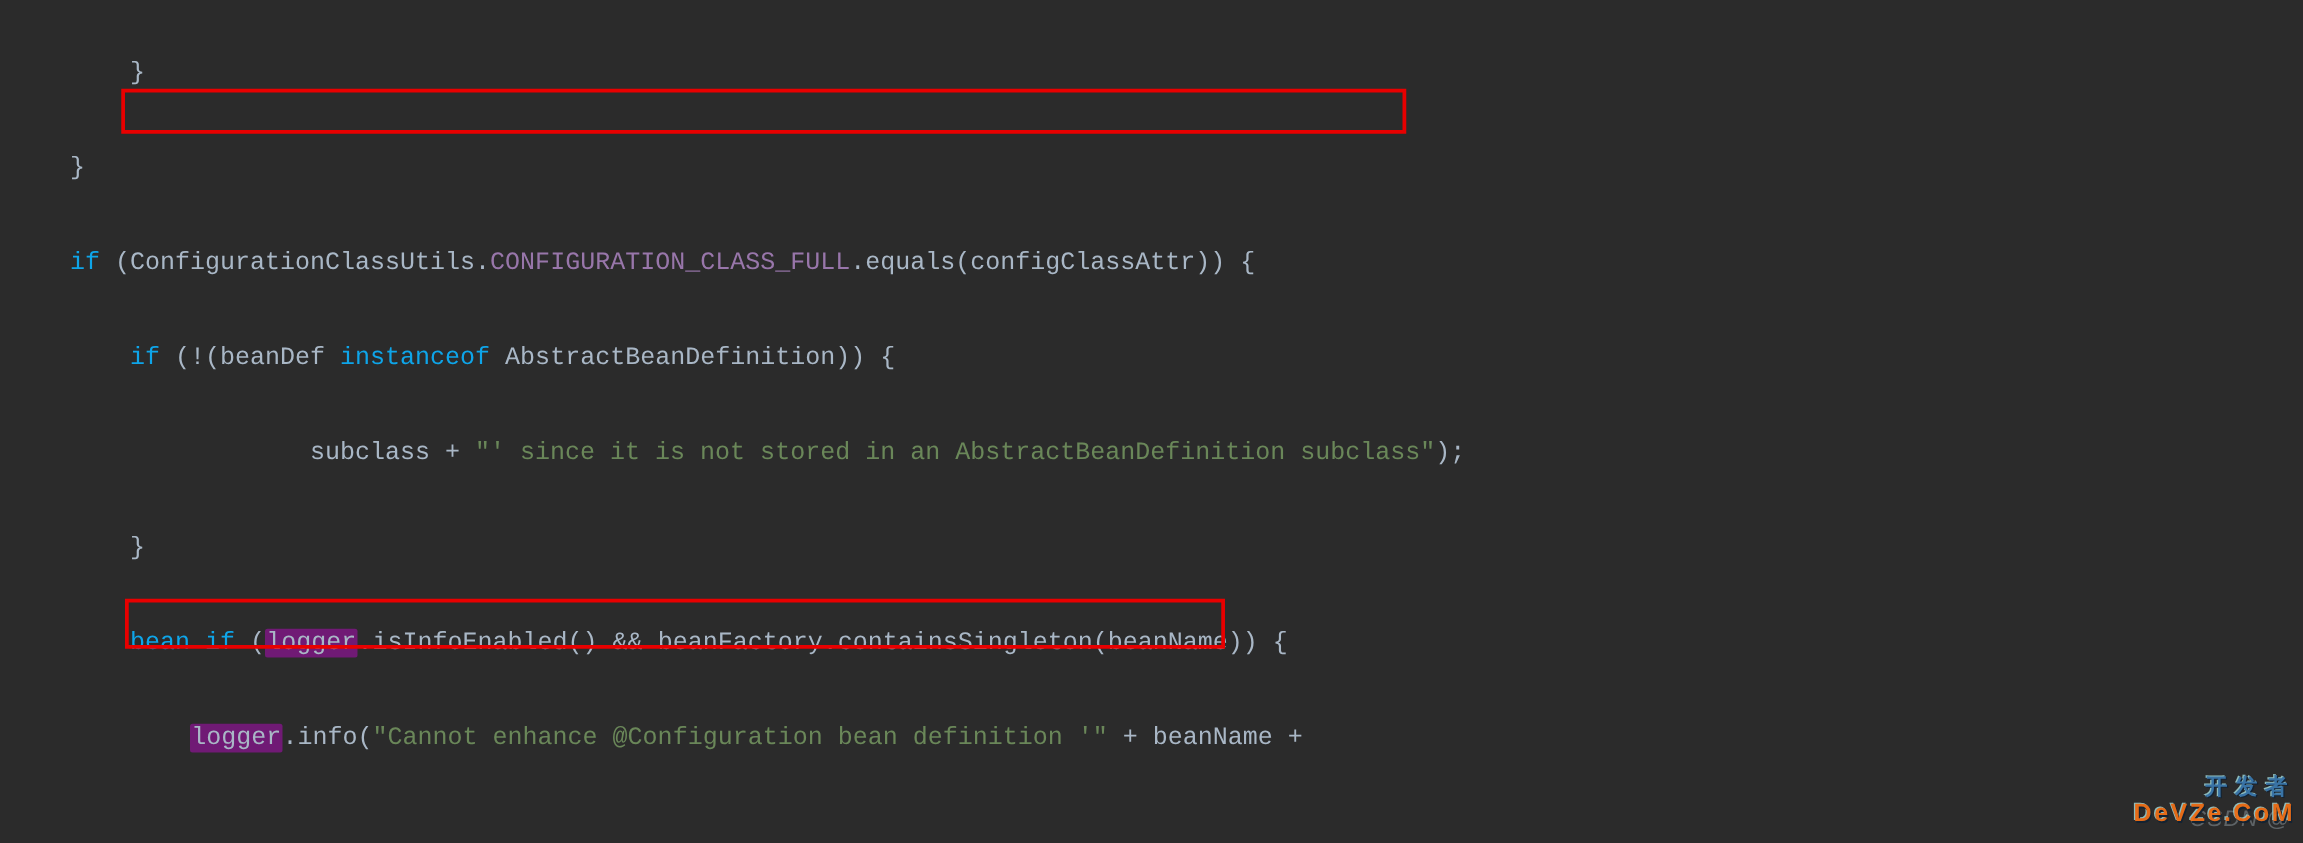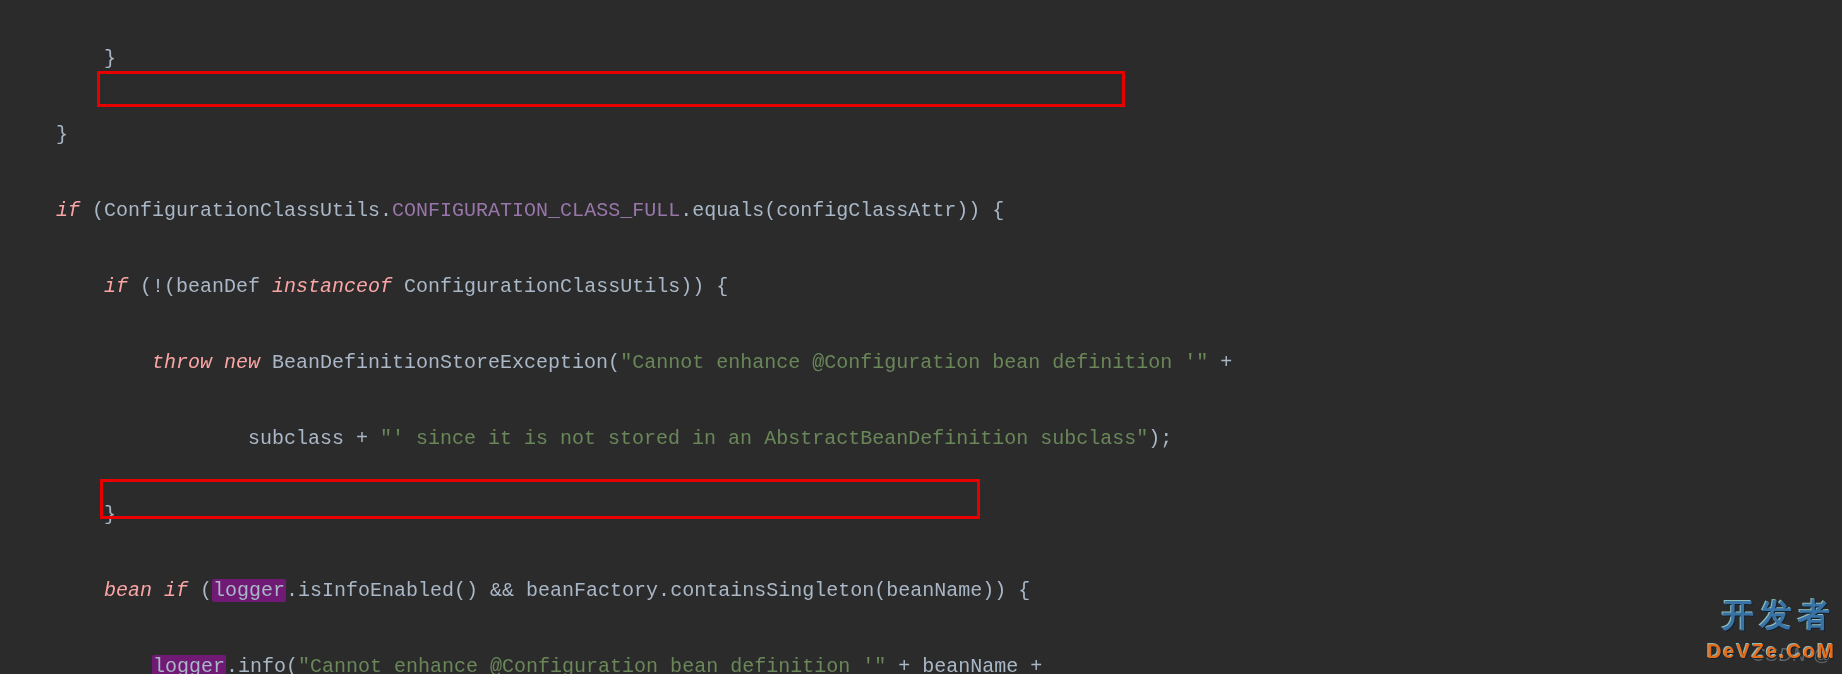--- a/index.html
+++ b/index.html
@@ -21,21 +21,21 @@
   }
   .code-container {
     position: relative;
     white-space: pre;
     padding-left: 8px;
   }
   .line {
     display: block;
     position: relative;
   }
-  .kw { color: #fca5a5; font-style: italic; }
+  .kw { color: #0ea5e9; }
   .str { color: #6A8759; }
   .const { color: #9876AA; }
   .plain { color: #A9B7C6; }
   .highlight-bg {
     background: #701a75;
     border-radius: 2px;
     padding: 0 1px;
   }
   .red-box {
     position: absolute;
@@ -50,21 +50,21 @@
     font-size: 18px;
     font-family: sans-serif;
     letter-spacing: 1px;
     font-style: italic;
   }
   .watermark2 {
     position: absolute;
     bottom: 28px;
     right: 6px;
     color: #3B7BB3;
-    font-size: 32px;
+    font-size: 18px;
     font-family: "Microsoft YaHei", sans-serif;
     font-weight: bold;
     letter-spacing: 6px;
     text-shadow: 1px 1px 0 #123, -1px -1px 0 #9cc;
     opacity: 0.9;
   }
   .watermark3 {
     position: absolute;
     bottom: 4px;
     right: 6px;
@@ -77,22 +77,21 @@
     opacity: 0.9;
   }
 </style>
 </head>
 <body>
 
 <div class="code-container">
 <span class="line"><span class="plain">        }</span></span>
 <span class="line"><span class="plain">    }</span></span>
 <span class="line"><span class="plain">    </span><span class="kw">if</span><span class="plain"> (ConfigurationClassUtils.</span><span class="const">CONFIGURATION_CLASS_FULL</span><span class="plain">.equals(configClassAttr)) {</span></span>
-<span class="line"><span class="plain">        </span><span class="kw">if</span><span class="plain"> (!(beanDef </span><span class="kw">instanceof</span><span class="plain"> ConfigurationClassUtils)) {</span></span>
-<span class="line"><span class="plain">            </span><span class="kw">throw new</span><span class="plain"> BeanDefinitionStoreException(</span><span class="str">"Cannot enhance @Configuration bean definition '"</span><span class="plain"> +</span></span>
+<span class="line"><span class="plain">        </span><span class="kw">if</span><span class="plain"> (!(beanDef </span><span class="kw">instanceof</span><span class="plain"> AbstractBeanDefinition)) {</span></span>
 <span class="line"><span class="plain">                    subclass + </span><span class="str">"' since it is not stored in an AbstractBeanDefinition subclass"</span><span class="plain">);</span></span>
 <span class="line"><span class="plain">        }</span></span>
 <span class="line"><span class="plain">        </span><span class="kw">bean if</span><span class="plain"> (</span><span class="highlight-bg">logger</span><span class="plain">.isInfoEnabled() &amp;&amp; beanFactory.containsSingleton(beanName)) {</span></span>
 <span class="line"><span class="plain">            </span><span class="highlight-bg">logger</span><span class="plain">.info(</span><span class="str">"Cannot enhance @Configuration bean definition '"</span><span class="plain"> + beanName +</span></span>
 
 
 
 
 
 

